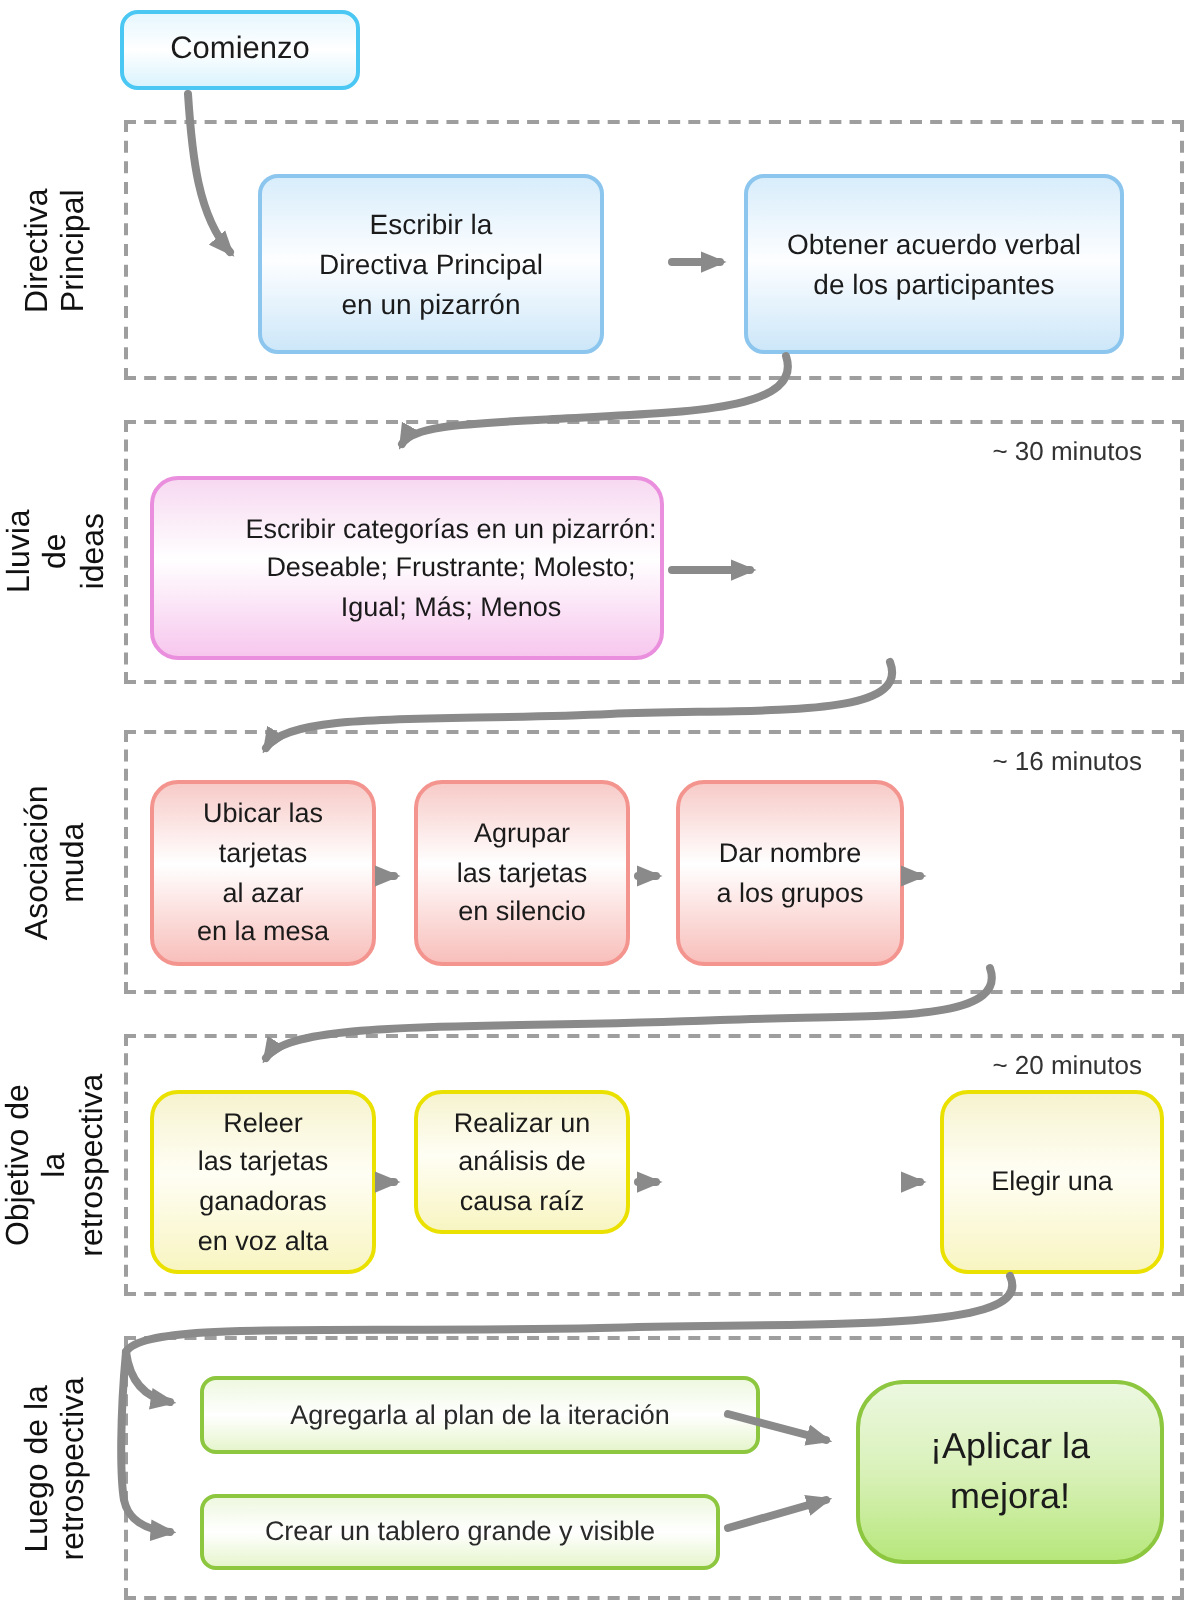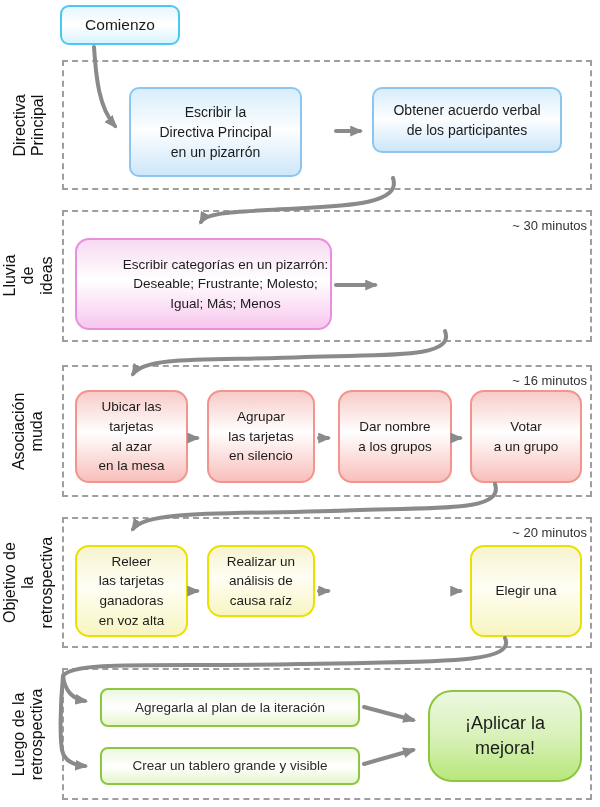--- a/index.html
+++ b/index.html
@@ -13,21 +13,21 @@
     border:2.5px solid #4ac7f2;border-radius:9px;
     background:linear-gradient(#e6f7fe,#ffffff 50%,#d9f3fd);
     display:flex;align-items:center;justify-content:center;
     font-size:15.5px;box-sizing:border-box;
   }
   .sec{
     position:absolute;left:62px;width:530px;box-sizing:border-box;
     border:2px dashed #9e9e9e;background:transparent;
   }
   .time{
-    position:absolute;top:6px;right:3px;font-size:13px;color:#333;
+    position:absolute;top:6px;right:19px;font-size:13px;color:#333;
   }
   .vlabel{
     position:absolute;left:2px;width:54px;display:flex;
     align-items:center;justify-content:center;
   }
   .vtext{
     display:block;width:150px;text-align:center;transform:rotate(-90deg);
     font-size:16px;line-height:1.15;color:#111;
   }
   .node{
@@ -87,49 +87,47 @@
 retrospectiva</span>
   </div>
   <div class="vlabel" style="top:668px;height:132px">
     <span class="vtext ml">Luego de la
 retrospectiva</span>
   </div>
 
   <div class="node blue ml" style="left:129px;top:87px;width:173px;height:90px">Escribir la
 Directiva Principal
 en un pizarrón</div>
-  <div class="node blue ml" style="left:372px;top:87px;width:190px;height:66px">Obtener acuerdo verbal
+  <div class="node blue ml" style="left:372px;top:87px;width:190px;height:90px">Obtener acuerdo verbal
 de los participantes</div>
 
   <div class="node pink ml" style="left:75px;top:238px;width:257px;height:92px">Escribir categorías en un pizarrón:
 Deseable; Frustrante; Molesto;
 Igual; Más; Menos</div>
 
   <div class="node red ml" style="left:75px;top:390px;width:113px;height:93px">Ubicar las
 tarjetas
 al azar
 en la mesa</div>
   <div class="node red ml" style="left:207px;top:390px;width:108px;height:93px">Agrupar
 las tarjetas
 en silencio</div>
   <div class="node red ml" style="left:338px;top:390px;width:114px;height:93px">Dar nombre
 a los grupos</div>
-  <div class="node red ml" style="left:470px;top:390px;width:112px;height:93px">Votar
-a un grupo</div>
 
   <div class="node yellow ml" style="left:75px;top:545px;width:113px;height:92px">Releer
 las tarjetas
 ganadoras
 en voz alta</div>
   <div class="node yellow ml" style="left:207px;top:545px;width:108px;height:72px">Realizar un
 análisis de
 causa raíz</div>
   <div class="node yellow ml" style="left:470px;top:545px;width:112px;height:92px">Elegir una</div>
 
-  <div class="node greenbar ml" style="left:100px;top:688px;width:260px;height:39px">Agregarla al plan de la iteración</div>
+  <div class="node greenbar ml" style="left:100px;top:688px;width:280px;height:39px">Agregarla al plan de la iteración</div>
   <div class="node greenbar ml" style="left:100px;top:747px;width:260px;height:38px">Crear un tablero grande y visible</div>
   <div class="node greenbig ml" style="left:428px;top:690px;width:154px;height:92px">¡Aplicar la
 mejora!</div>
 
   <svg class="arrows" width="600" height="807" viewBox="0 0 600 807">
     <defs>
       <marker id="ah" viewBox="0 0 12 10" markerWidth="13" markerHeight="11" refX="9" refY="5" orient="auto" markerUnits="userSpaceOnUse">
         <path d="M0,0 L12,5 L0,10 Z" fill="#8a8a8a"></path>
       </marker>
     </defs>

